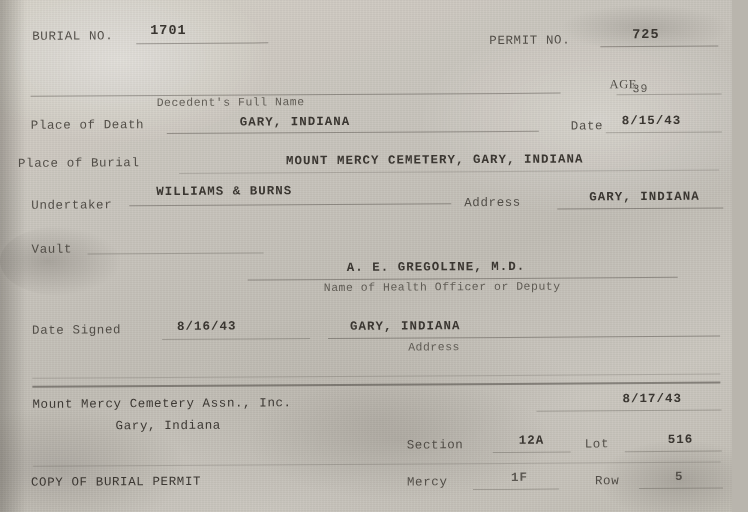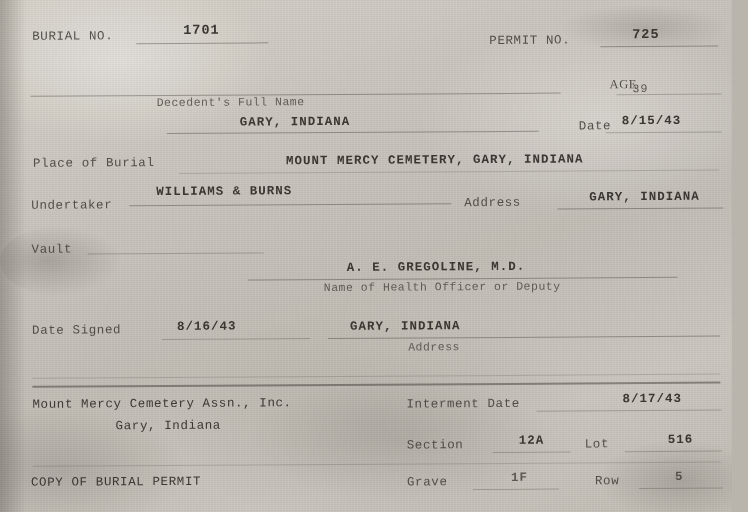--- a/index.html
+++ b/index.html
@@ -101,42 +101,43 @@
 
   <div class="smudge" style="left:560px; top:4px; width:170px; height:48px; background:radial-gradient(ellipse at 50% 50%, rgba(95,90,84,0.22), rgba(95,90,84,0) 70%);"></div>
   <div class="smudge" style="left:0px; top:226px; width:120px; height:70px; background:radial-gradient(ellipse at 40% 50%, rgba(90,85,79,0.28), rgba(90,85,79,0) 72%);"></div>
   <div class="smudge" style="left:250px; top:380px; width:300px; height:120px; background:radial-gradient(ellipse at 50% 50%, rgba(100,95,88,0.16), rgba(100,95,88,0) 72%);"></div>
   <div class="smudge" style="left:600px; top:440px; width:160px; height:80px; background:radial-gradient(ellipse at 50% 50%, rgba(85,80,74,0.24), rgba(85,80,74,0) 72%);"></div>
   <div class="edge-dark" style="left:0; top:0; width:26px; height:512px;"></div>
 
   <div class="doc skew">
 
     <div class="fld lbl" style="left:32px; top:30px;">BURIAL NO.</div>
-    <div class="fld val big" style="left:150px; top:24px;margin-left:33px;">1701</div>
+    <div class="fld val big" style="left:150px; top:24px;">1701</div>
     <div class="rule" style="left:136px; top:44px; width:132px;"></div>
 
     <div class="fld lbl" style="left:489px; top:37px;">PERMIT NO.</div>
     <div class="fld val big" style="left:632px; top:31px;">725</div>
     <div class="rule" style="left:600px; top:50px; width:118px;"></div>
 
     <div class="rule" style="left:30px; top:96px; width:530px;"></div>
     <div class="fld sub" style="left:156px; top:97px;">Decedent's Full Name</div>
 
     <div class="fld lbl" style="left:609px; top:81px;font-family:Liberation Serif, serif;">AGE</div>
     <div class="fld val" style="left:632px; top:86px; font-size:11.5px; font-weight:normal; opacity:0.8;">39</div>
     <div class="rule thin" style="left:616px; top:98px; width:105px;"></div>
 
+    <div class="fld lbl" style="left:30px; top:119px;">Place of Death</div>
     <div class="fld val" style="left:239px; top:117px;">GARY, INDIANA</div>
     <div class="rule" style="left:166px; top:134px; width:372px;"></div>
 
-    <div class="fld lbl" style="left:570px; top:123px;margin-left:8px;">Date</div>
+    <div class="fld lbl" style="left:570px; top:123px;">Date</div>
     <div class="fld val" style="left:621px; top:118px;">8/15/43</div>
     <div class="rule thin" style="left:605px; top:136px; width:116px;"></div>
 
-    <div class="fld lbl" style="left:32px; top:157px;">Place of Burial</div>
+    <div class="fld lbl" style="left:17px; top:157px;">Place of Burial</div>
     <div class="fld val" style="left:285px; top:156px;">MOUNT MERCY CEMETERY, GARY, INDIANA</div>
     <div class="rule faint" style="left:178px; top:174px; width:540px;"></div>
 
     <div class="fld lbl" style="left:30px; top:199px;">Undertaker</div>
     <div class="fld val" style="left:155px; top:186px;">WILLIAMS &amp; BURNS</div>
     <div class="rule" style="left:128px; top:206px; width:322px;"></div>
 
     <div class="fld lbl" style="left:463px; top:199px;">Address</div>
     <div class="fld val" style="left:588px; top:194px;">GARY, INDIANA</div>
     <div class="rule" style="left:556px; top:212px; width:166px;"></div>
@@ -156,36 +157,35 @@
     <div class="fld val" style="left:348px; top:322px;">GARY, INDIANA</div>
     <div class="rule" style="left:326px; top:340px; width:392px;"></div>
     <div class="fld sub" style="left:406px; top:343px;">Address</div>
 
     <div class="rule faint" style="left:30px; top:378px; width:688px;"></div>
     <div class="rule heavy" style="left:30px; top:386px; width:688px;"></div>
 
     <div class="fld" style="left:30px; top:398px; font-size:12.5px; color:#3d3934;">Mount Mercy Cemetery Assn., Inc.</div>
     <div class="fld" style="left:113px; top:420px; font-size:12.5px; color:#3d3934;">Gary, Indiana</div>
 
-    <div class="fld lbl" style="left:404px; top:400px;">Interment Date</div>
     <div class="fld val" style="left:620px; top:396px;">8/17/43</div>
     <div class="rule thin" style="left:534px; top:414px; width:185px;"></div>
 
     <div class="fld lbl" style="left:404px; top:441px;text-align:right;">Section</div>
     <div class="fld val" style="left:516px; top:437px;">12A</div>
     <div class="rule thin" style="left:490px; top:455px; width:78px;"></div>
 
     <div class="fld lbl" style="left:582px; top:441px;">Lot</div>
     <div class="fld val" style="left:665px; top:437px;">516</div>
     <div class="rule thin" style="left:622px; top:455px; width:97px;"></div>
 
     <div class="rule faint" style="left:30px; top:466px; width:688px;"></div>
     <div class="fld" style="left:28px; top:476px; font-size:12.5px; color:#3b3732;">COPY OF BURIAL PERMIT</div>
 
-    <div class="fld lbl" style="left:404px; top:478px;">Grave</div>
+    <div class="fld lbl" style="left:404px; top:478px;">Mercy</div>
     <div class="fld val" style="left:508px; top:474px; opacity:0.75;">1F</div>
     <div class="rule thin" style="left:470px; top:492px; width:86px;"></div>
 
     <div class="fld lbl" style="left:592px; top:478px;text-align:center;">Row</div>
     <div class="fld val" style="left:672px; top:474px; opacity:0.75;">5</div>
     <div class="rule thin" style="left:636px; top:492px; width:84px;"></div>
 
   </div>
 </div>
 

